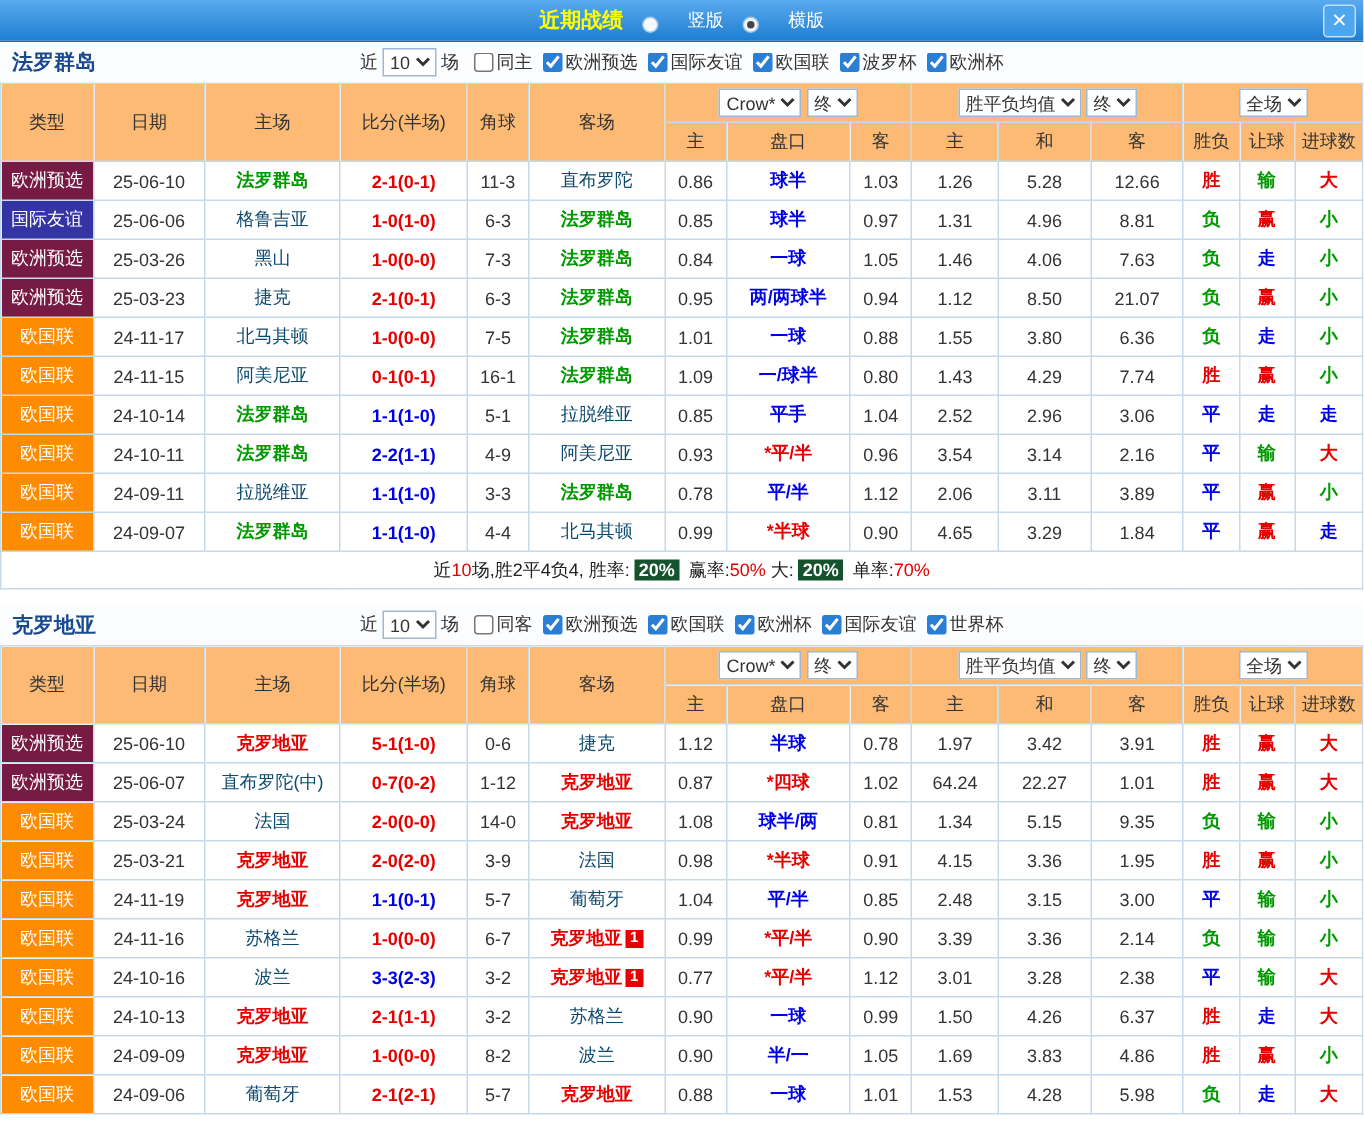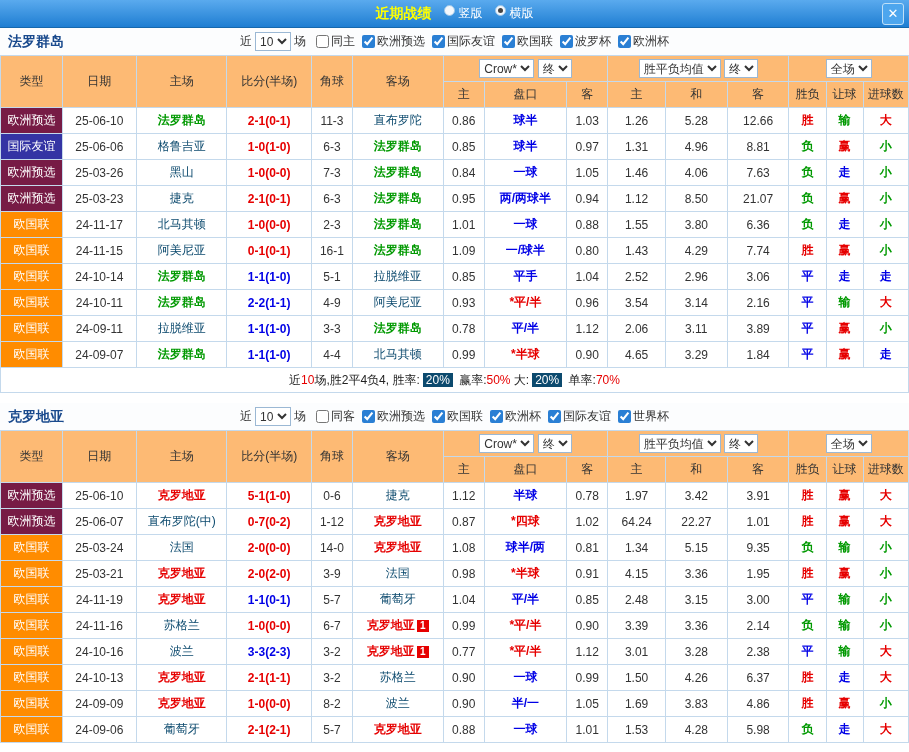--- a/index.html
+++ b/index.html
@@ -6,21 +6,21 @@
   html,body{margin:0;padding:0}
   body{
     width:909px;height:752px;overflow:hidden;background:#fff;
     font-family:"Liberation Sans","DejaVu Sans",sans-serif;font-size:12px;color:#333;
   }
   
   .titlebar{position:relative;height:28px;background:linear-gradient(#5aaaee,#1f7ed2);
     display:flex;align-items:center;justify-content:center;gap:12px;border-bottom:1px solid #1668ad}
   .win-title{color:#ffff00;font-weight:bold;font-size:14px}
   .vb-radios{display:inline-flex;align-items:center;gap:12px}
-  .radio{display:inline-flex;align-items:flex-start;gap:4px;color:#fff;cursor:pointer}
+  .radio{display:inline-flex;align-items:flex-end;gap:20px;color:#fff;cursor:pointer}
   .radio-dot{width:11px;height:11px;border-radius:50%;background:#f4f8fc;border:1px solid #9cc6e8;position:relative;display:inline-block}
   .radio-dot.on::after{content:"";position:absolute;left:2px;top:2px;right:2px;bottom:2px;border-radius:50%;background:#444}
   .close-btn{position:absolute;right:5px;top:3px;width:22px;height:22px;background:#4da6ee;
     border:1px solid #bfe0f8;border-radius:3px;color:#fff;text-align:center;line-height:20px;font-size:13px;cursor:pointer}
   
   .section{background:#fff}
   .section + .section{margin-top:10px}
   .section-head{position:relative;height:27px;display:flex;align-items:center;justify-content:center;padding:0 8px;background:#fcfdfe}
   .section-title{position:absolute;left:8px;top:0;line-height:27px;color:#1a4a8d;font-weight:bold;font-size:14px}
   .filters{display:flex;align-items:center;gap:3px}
@@ -42,21 +42,21 @@
   .team{color:#0c4a6e;cursor:pointer}
   .focus-green{color:#009900;font-weight:bold}
   .focus-red{color:#e60000;font-weight:bold}
   .score{font-weight:bold}
   .res{font-weight:bold}
   .odds{color:#333}
   .line{font-weight:bold}
   .card-badge{display:inline-block;background:#e60000;color:#fff;font-size:10px;line-height:12px;min-width:12px;height:12px;
     margin-left:2px;font-weight:bold;vertical-align:middle}
   .summary-row td{height:25px;background:#fff;color:#222}
-  .sum-badge{background:#0c4a6e;color:#fff;padding:0 3px;margin:0 3px;font-weight:normal}
+  .sum-badge{background:#14532d;color:#fff;padding:0 3px;margin:0 3px;font-weight:bold}
   .sum-plain{color:#222}
 </style>
 </head>
 <body>
 
 <div class="titlebar">
   <span class="win-title">近期战绩</span>
   <span class="vb-radios" id="radio-holder">
       <label class="radio">
         <span class="radio-dot"></span>
@@ -215,21 +215,21 @@
           <td class="odds">21.07</td>
           <td class="res t-green">负</td>
           <td class="res t-red">赢</td>
           <td class="res t-green">小</td>
         </tr>
         <tr>
           <td class="comp comp-nations">欧国联</td>
           <td class="date">24-11-17</td>
           <td><span class="team">北马其顿</span></td>
           <td class="score t-red">1-0(0-0)</td>
-          <td class="corner">2-3</td>
+          <td class="corner">7-5</td>
           <td><span class="team focus-green">法罗群岛</span></td>
           <td class="odds">1.01</td>
           <td class="line t-blue">一球</td>
           <td class="odds">0.88</td>
           <td class="odds">1.55</td>
           <td class="odds">3.80</td>
           <td class="odds">6.36</td>
           <td class="res t-green">负</td>
           <td class="res t-blue">走</td>
           <td class="res t-green">小</td>

